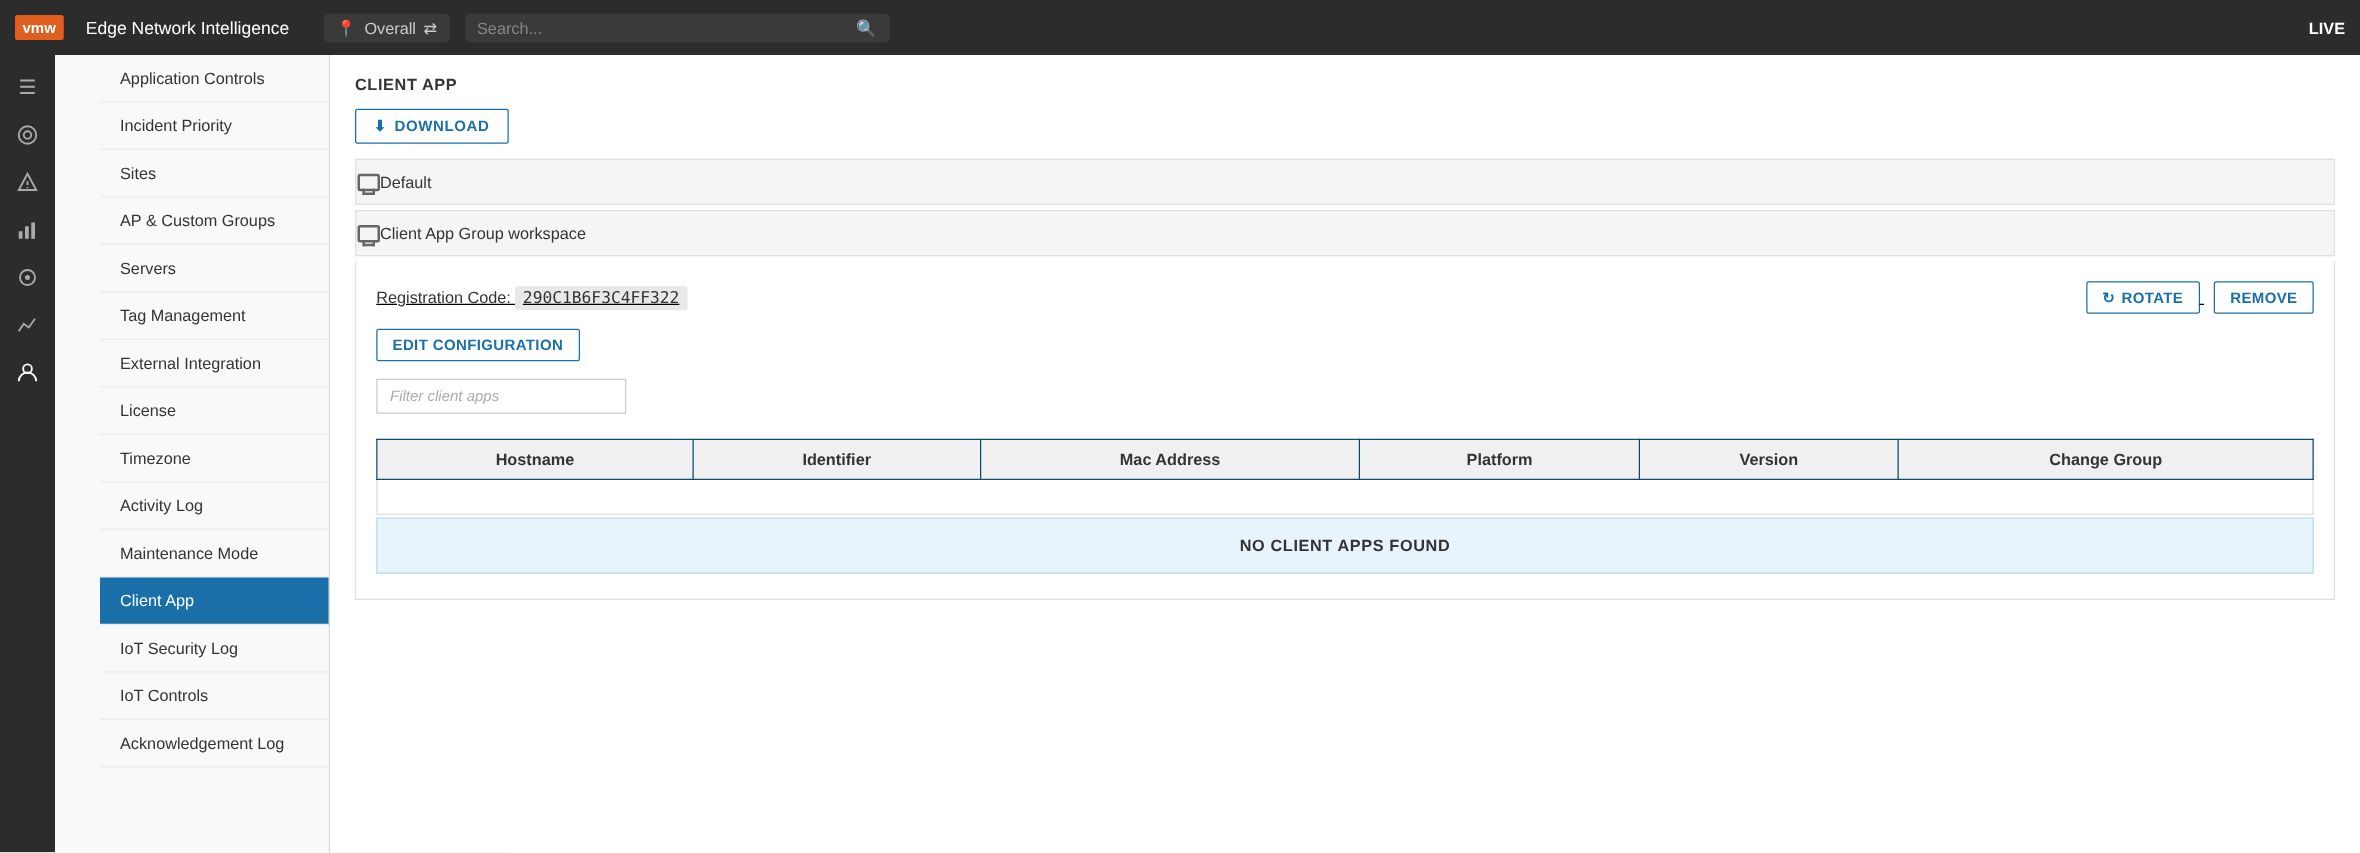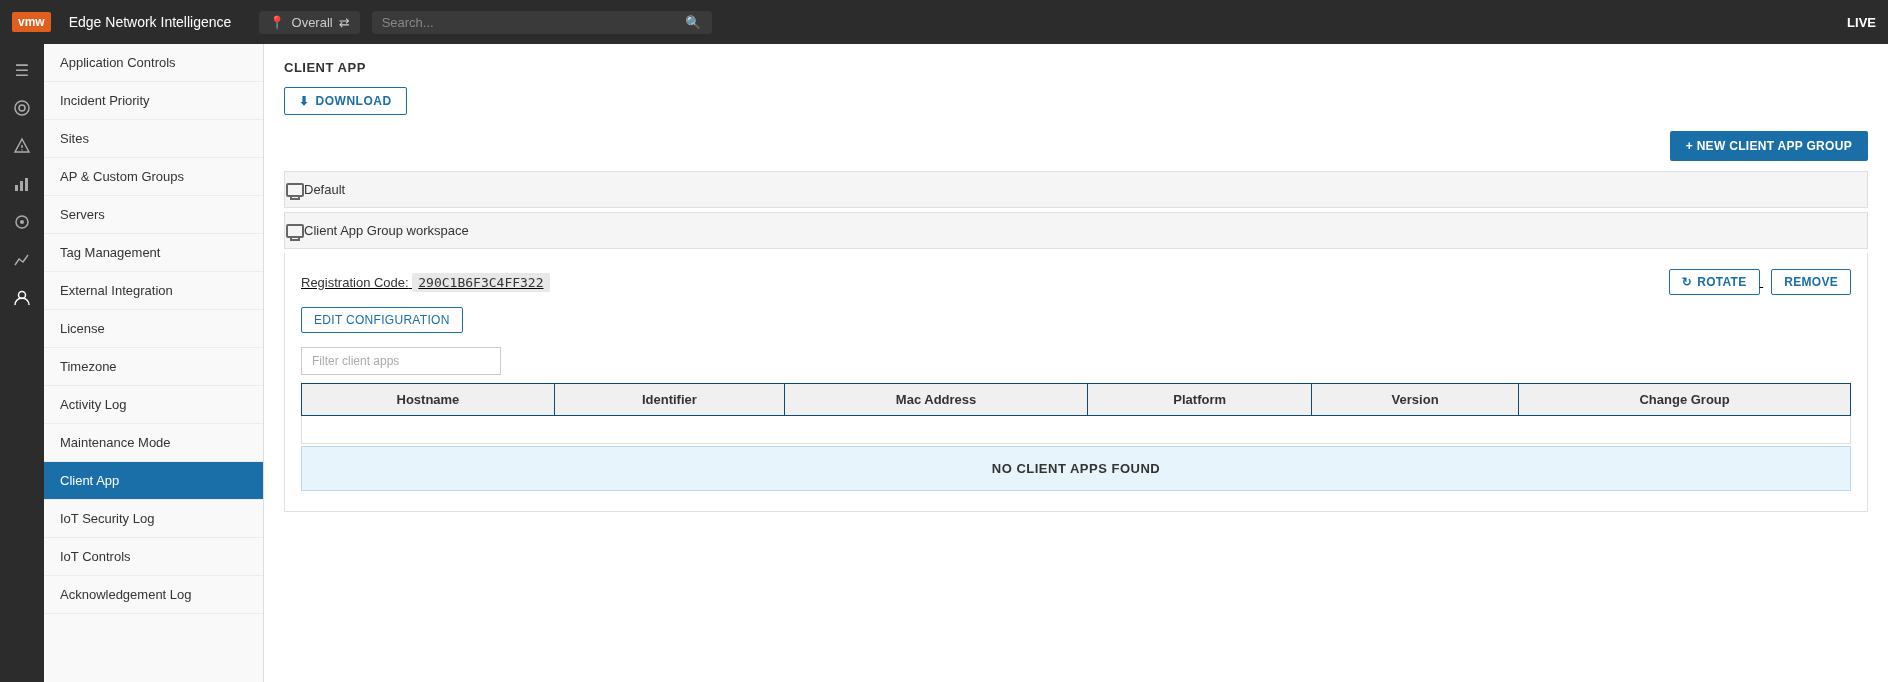--- a/index.html
+++ b/index.html
@@ -97,20 +97,21 @@
     }
     .icon-sidebar .icon-btn.active { color: white; }
 
     
     .text-sidebar {
       width: 220px;
       background: #f9f9f9;
       border-right: 1px solid #ddd;
       overflow-y: auto;
       flex-shrink: 0;
+      padding-left: 36px;
     }
     .sidebar-item {
       padding: 11px 16px;
       color: #333;
       font-size: 13px;
       cursor: pointer;
       border-bottom: 1px solid #ececec;
     }
     .sidebar-item.active {
       background: #1a6fa8;
@@ -241,35 +242,36 @@
       align-items: flex-start;
       justify-content: space-between;
     }
 
     .edit-config-btn {
       border: 1.5px solid #1a6fa8;
       color: #1a6fa8;
       background: white;
       padding: 5px 12px;
       font-size: 12px;
-      font-weight: normal;
+      font-weight: bold;
       cursor: pointer;
       border-radius: 2px;
       letter-spacing: 0.3px;
     }
 
     .filter-input {
       border: 1px solid #ccc;
       padding: 6px 10px;
       font-size: 12px;
       outline: none;
       width: 200px;
       margin-top: 14px;
-      margin-bottom: 8px;
+      margin-bottom: 20px;
       display: block;
+      font-style: italic;
     }
     .filter-input::placeholder { color: #aaa; }
 
     
     .client-table {
       width: 100%;
       border-collapse: collapse;
       font-size: 13px;
     }
     .client-table th {
@@ -435,23 +437,20 @@
   <div class="main-content">
     <div class="page-title">CLIENT APP</div>
 
     <div style="margin-bottom:12px;">
       <button class="download-btn">
         <span>⬇</span>
         <span>DOWNLOAD</span>
       </button>
     </div>
 
-    <div class="groups-header">
-      <button class="new-group-btn">+ NEW CLIENT APP GROUP</button>
-    </div>
 
     <div class="group-row">
       <span class="monitor-icon"></span>
       <span>Default</span>
     </div>
 
     <div class="group-row">
       <span class="monitor-icon"></span>
       <span>Client App Group workspace</span>
     </div>

